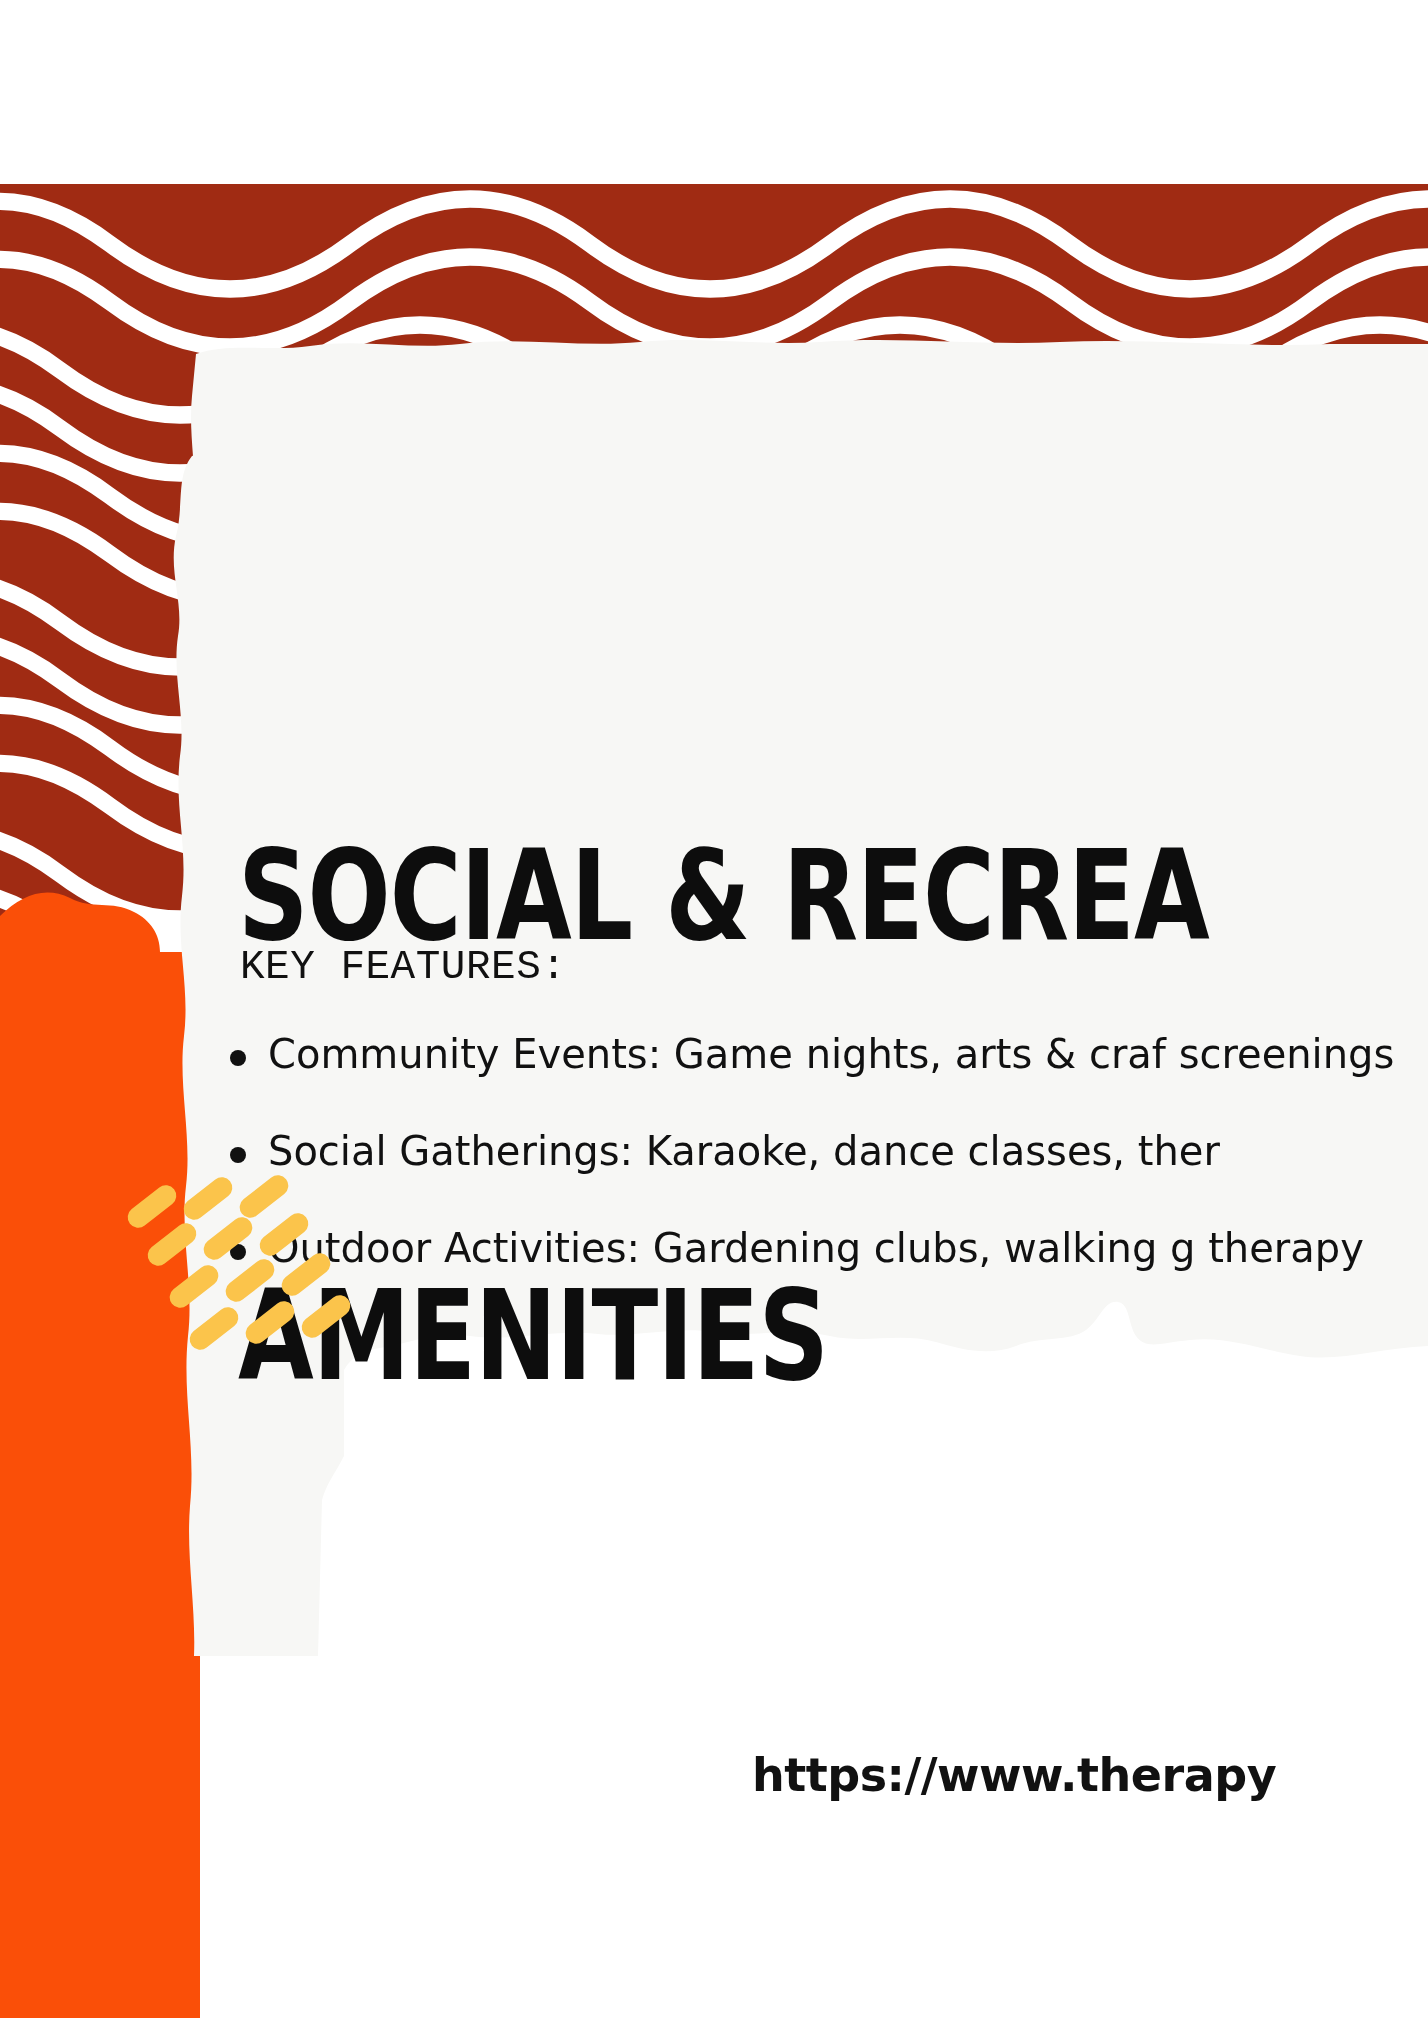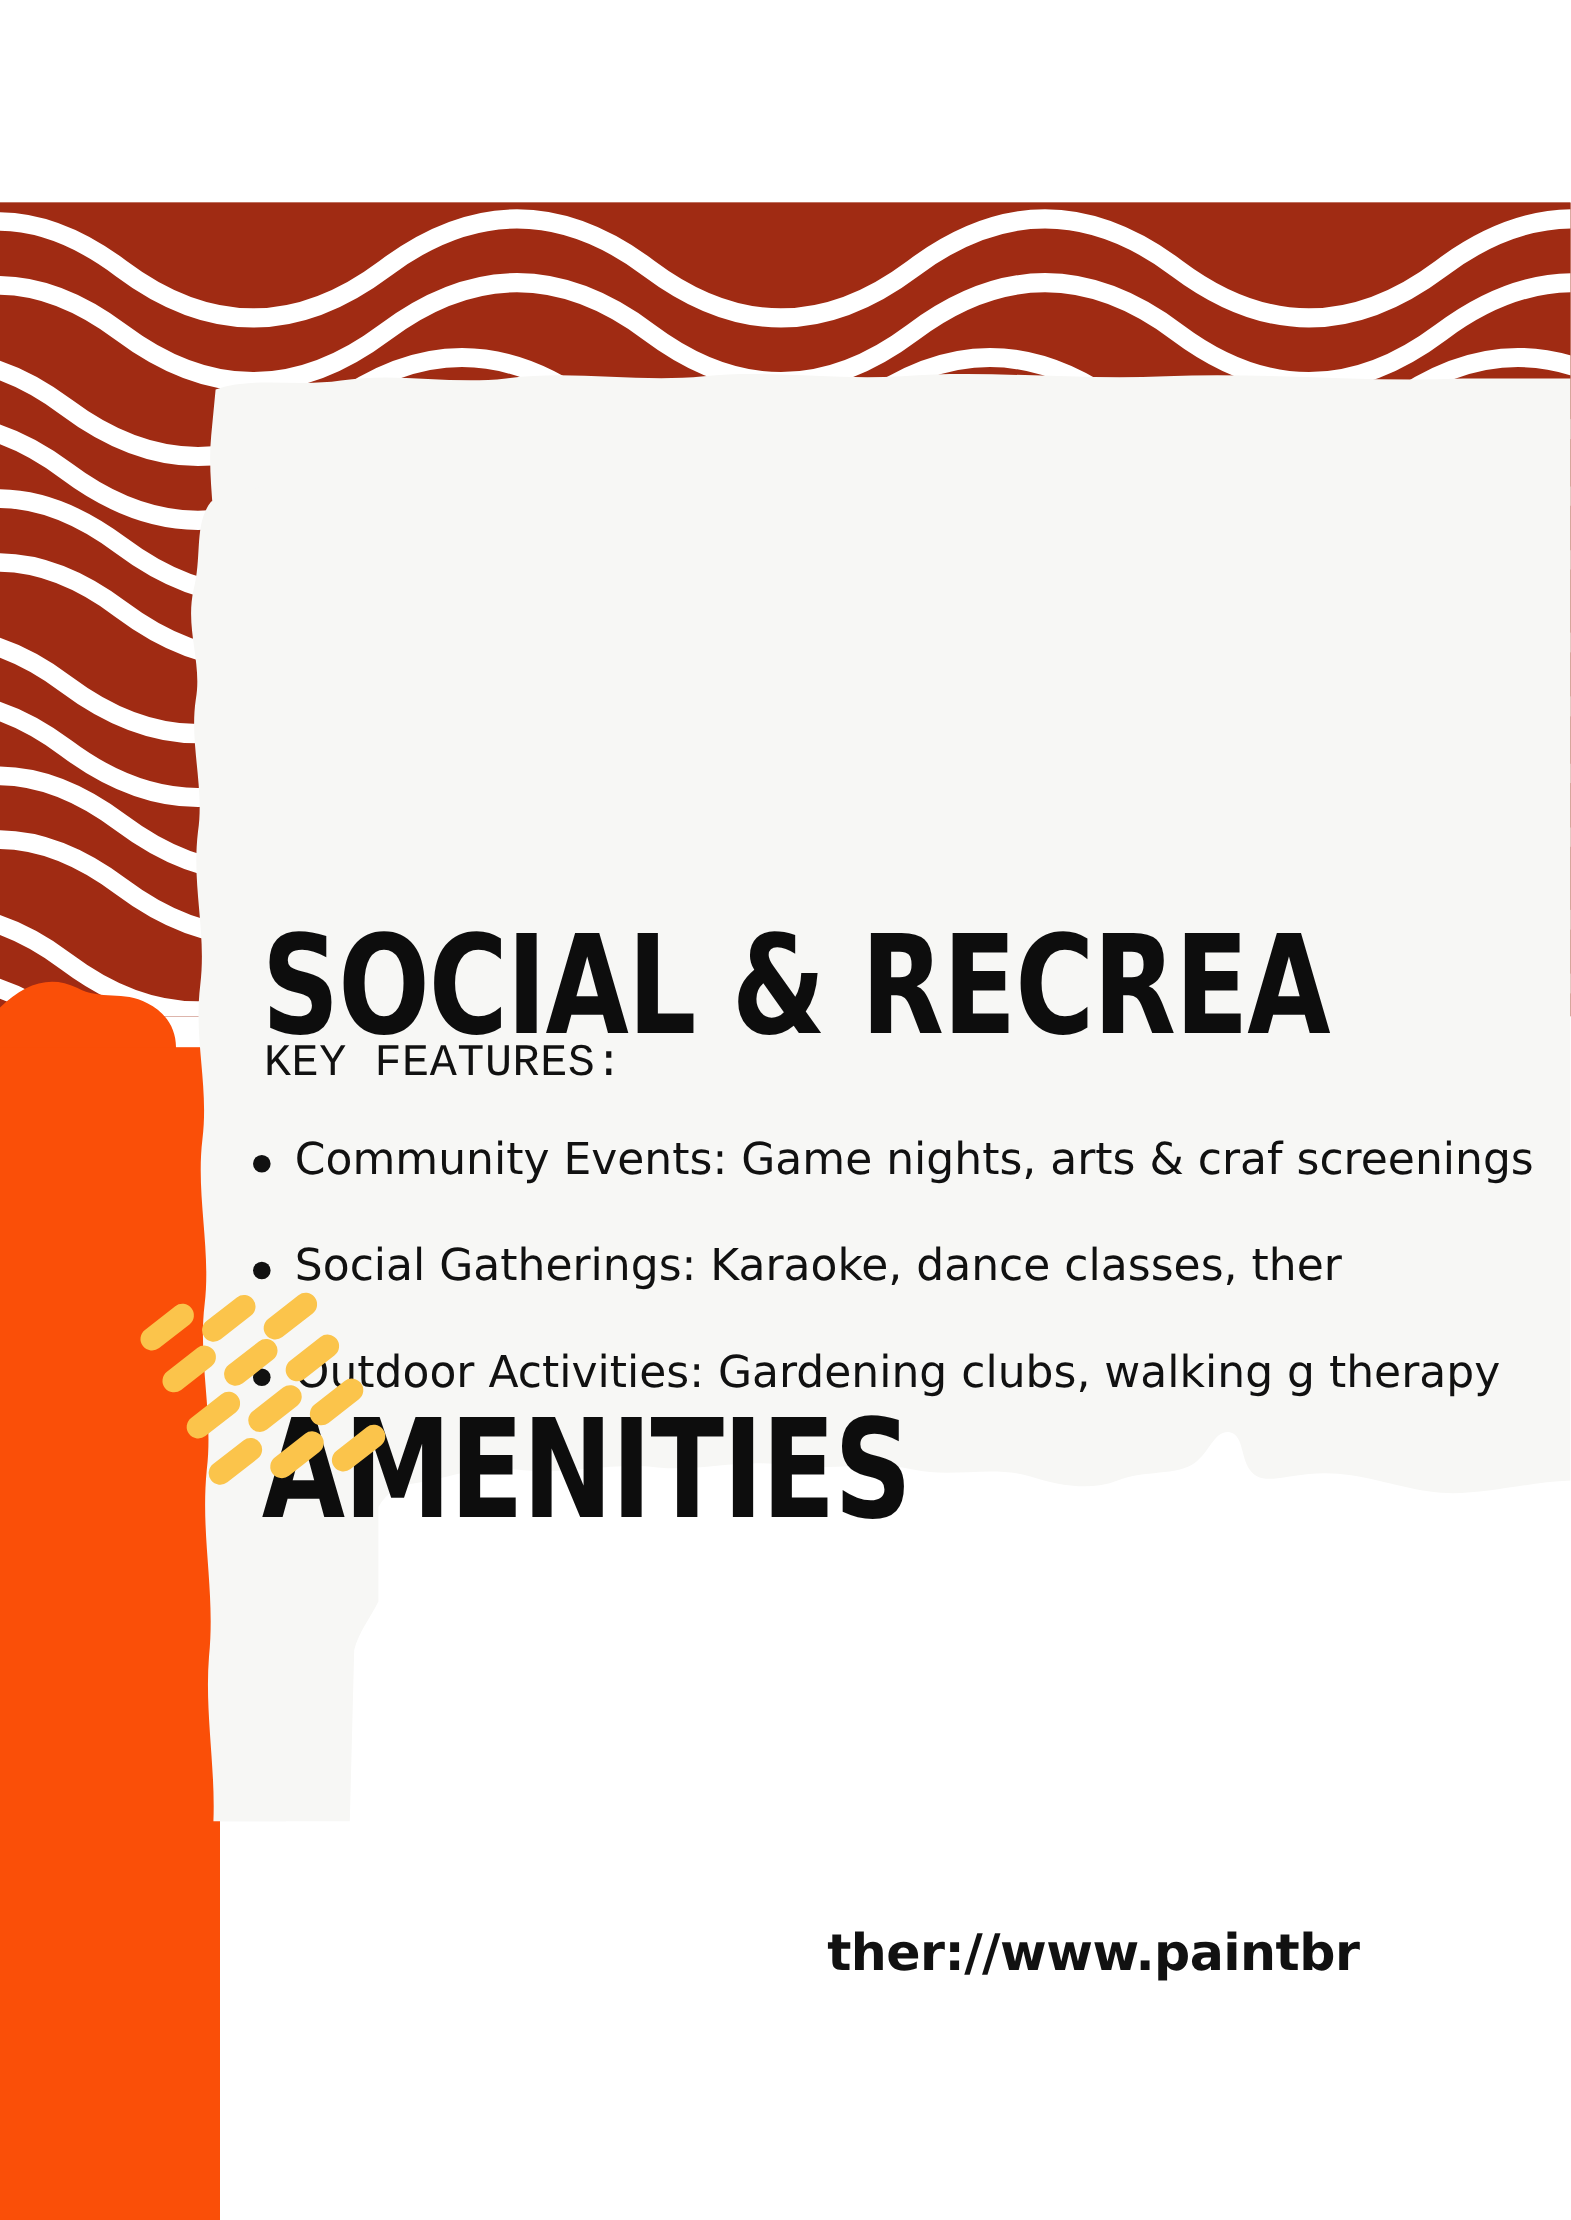--- a/index.html
+++ b/index.html
@@ -305,15 +305,15 @@
     <div class="dash" style="left:82px; top:42px;"></div>
     <div class="dash" style="left:138px;top:38px;"></div>
     <div class="dash" style="left:48px; top:90px;"></div>
     <div class="dash" style="left:104px;top:84px;"></div>
     <div class="dash" style="left:160px;top:78px;"></div>
     <div class="dash" style="left:68px; top:132px;"></div>
     <div class="dash" style="left:124px;top:126px;"></div>
     <div class="dash" style="left:180px;top:120px;"></div>
   </div>
 
-  <div class="url">ther://www.paintbr</div>
+  <div class="url">https://www.therapy</div>
 
 </div>
 
 </body></html>

